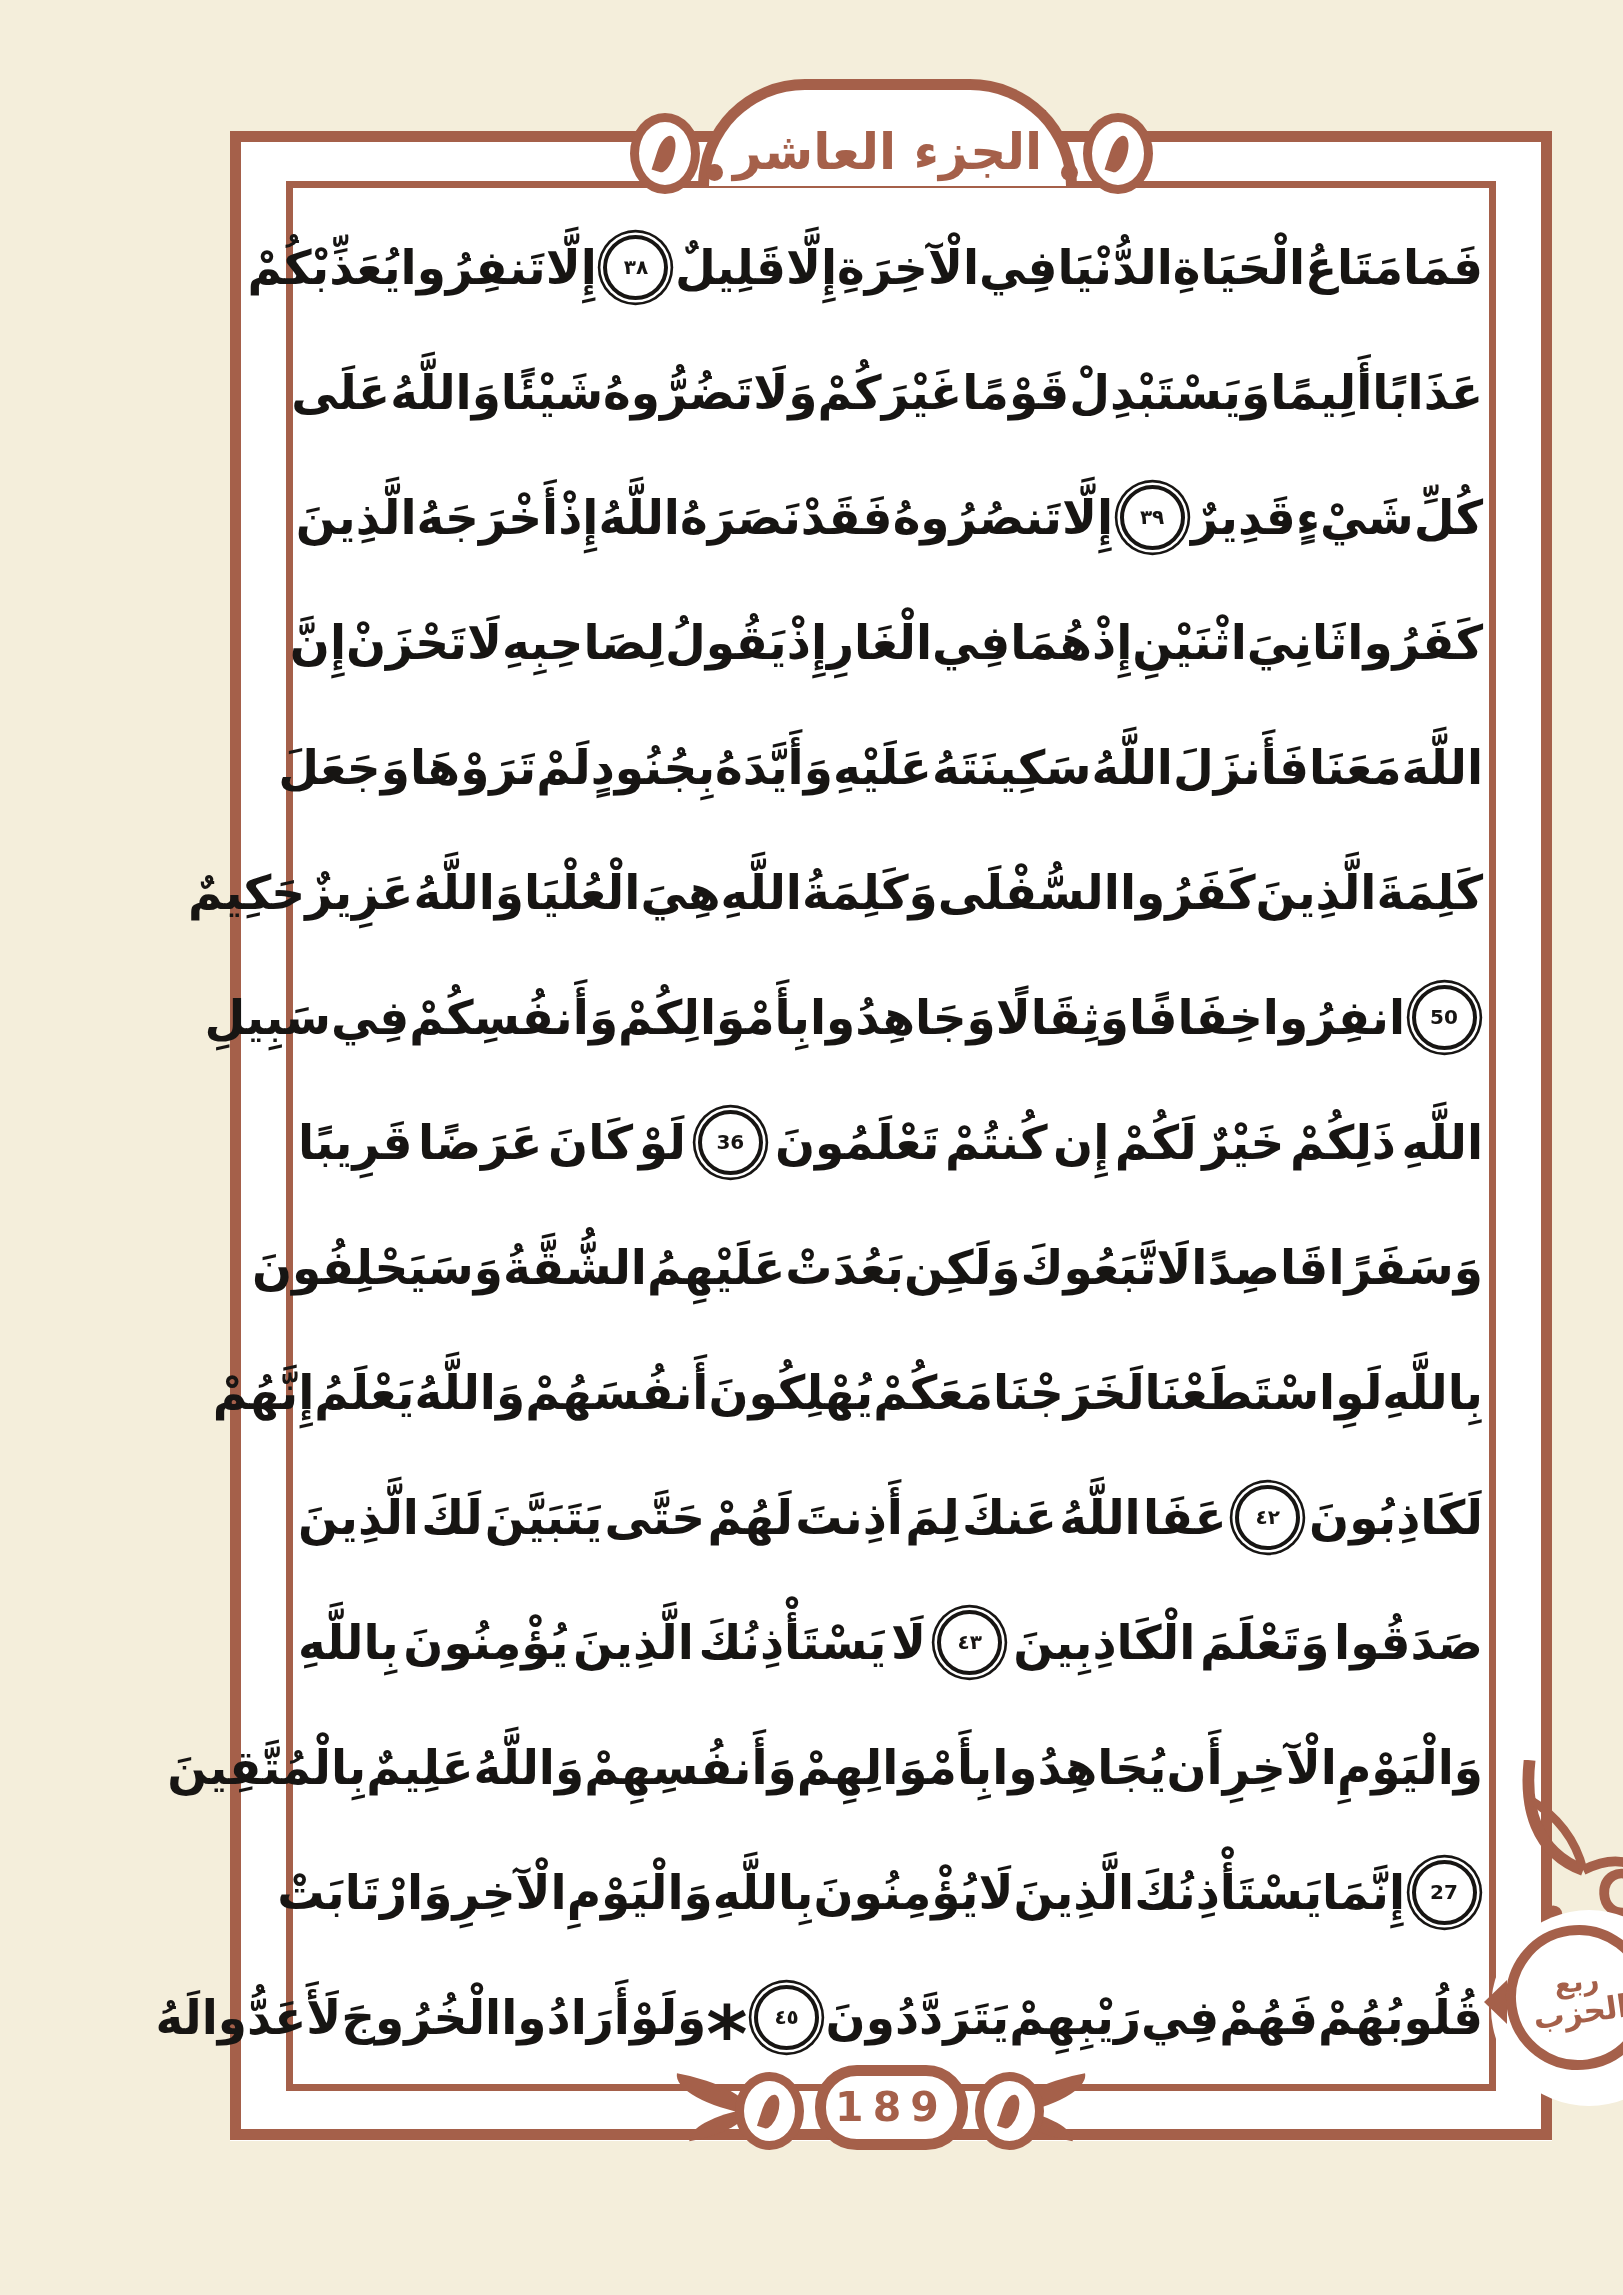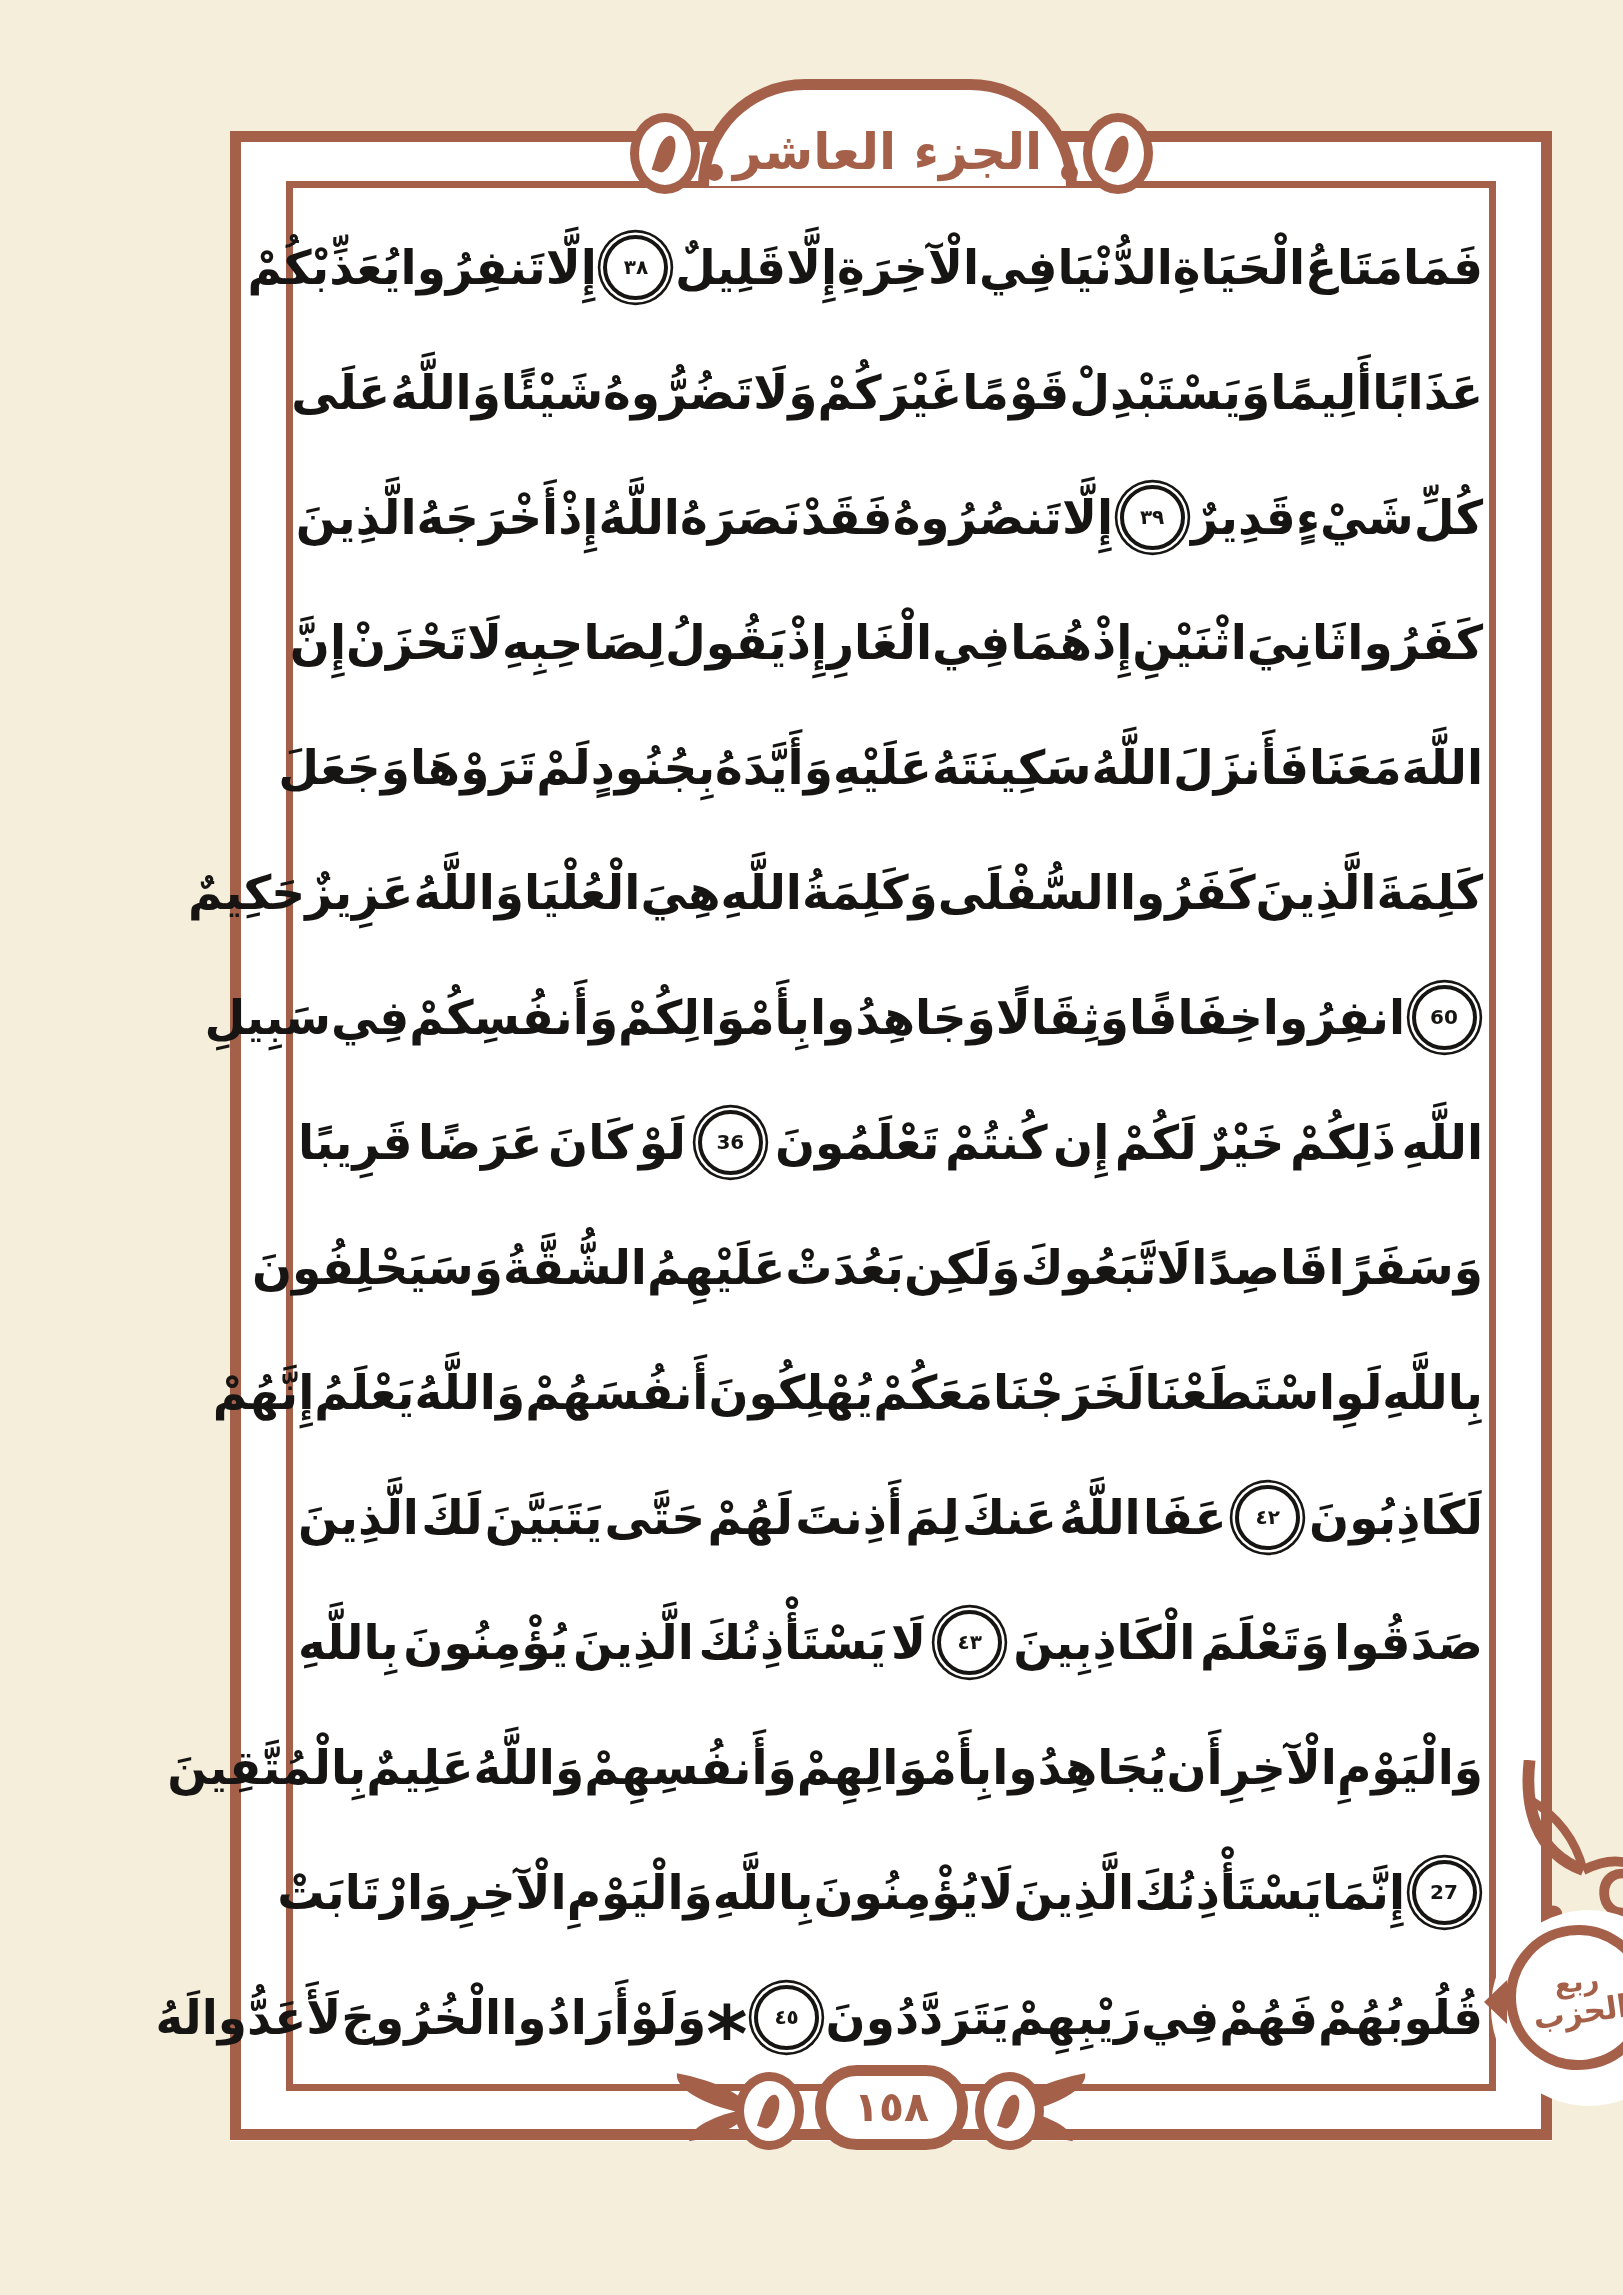--- a/index.html
+++ b/index.html
@@ -220,21 +220,21 @@
         <span class="word">السُّفْلَى</span>
         <span class="word">وَكَلِمَةُ</span>
         <span class="word">اللَّهِ</span>
         <span class="word">هِيَ</span>
         <span class="word">الْعُلْيَا</span>
         <span class="word">وَاللَّهُ</span>
         <span class="word">عَزِيزٌ</span>
         <span class="word">حَكِيمٌ</span>
       </div>
       <div class="line">
-        <span class="ayah">60</span>
+        <span class="ayah">50</span>
         <span class="word">انفِرُوا</span>
         <span class="word">خِفَافًا</span>
         <span class="word">وَثِقَالًا</span>
         <span class="word">وَجَاهِدُوا</span>
         <span class="word">بِأَمْوَالِكُمْ</span>
         <span class="word">وَأَنفُسِكُمْ</span>
         <span class="word">فِي</span>
         <span class="word">سَبِيلِ</span>
       </div>
       <div class="line">
@@ -357,17 +357,17 @@
   <div class="leaf leaf-r2"></div>
   <div class="f-dot f-dot-left"></div>
   <div class="f-dot f-dot-right"></div>
   <div class="f-ring f-ring-left">
     <span class="drop"></span>
   </div>
   <div class="f-ring f-ring-right">
     <span class="drop"></span>
   </div>
   <div class="cartouche">
-    <span class="pageno">١٥٨</span>
+    <span class="pageno">189</span>
   </div>
 
 </div>
 
 
 </body></html>

